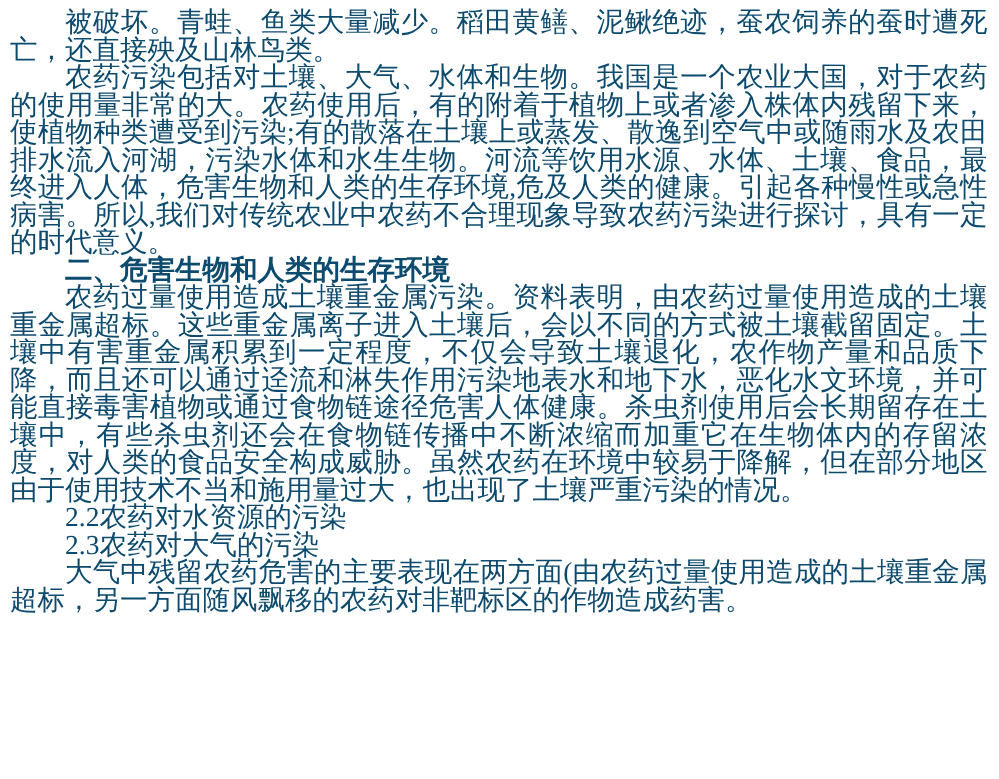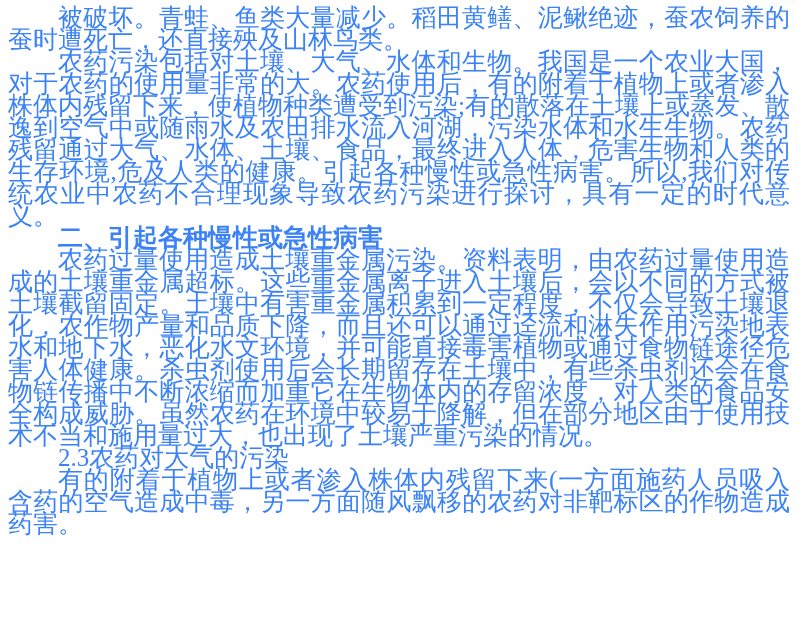--- a/index.html
+++ b/index.html
@@ -11,39 +11,40 @@
       width: 799px;
       height: 623px;
       overflow: hidden;
     }
     .doc-page {
       box-sizing: border-box;
       width: 799px;
       height: 607px;
       padding: 7px 9px 0 8px;
       background: #ffffff;
-      color: #3b82f6;
+      color: #0c4a6e;
       font-family: "Liberation Serif", "DejaVu Serif", serif;
-      font-size: 25px;
+      font-size: 22px;
       line-height: 22px;
       text-align: justify;
     }
     .doc-page p {
       margin: 0;
       padding: 0;
       text-indent: 2em;
       word-break: break-all;
     }
     .doc-page p.section-heading {
       font-weight: bold;
     }
   </style>
 </head>
 <body>
 
 <div class="doc-page">
   <p class="body-paragraph">被破坏。青蛙、鱼类大量减少。稻田黄鳝、泥鳅绝迹，蚕农饲养的蚕时遭死亡，还直接殃及山林鸟类。</p>
-  <p class="body-paragraph">农药污染包括对土壤、大气、水体和生物。我国是一个农业大国，对于农药的使用量非常的大。农药使用后，有的附着于植物上或者渗入株体内残留下来，使植物种类遭受到污染;有的散落在土壤上或蒸发、散逸到空气中或随雨水及农田排水流入河湖，污染水体和水生生物。农药残留通过大气、水体、土壤、食品，最终进入人体，危害生物和人类的生存环境,危及人类的健康。引起各种慢性或急性病害。所以,我们对传统农业中农药不合理现象导致农药污染进行探讨，具有一定的时代意义。</p>
-  <p class="section-heading">二、引起各种慢性或急性病害</p>
+  <p class="body-paragraph">农药污染包括对土壤、大气、水体和生物。我国是一个农业大国，对于农药的使用量非常的大。农药使用后，有的附着于植物上或者渗入株体内残留下来，使植物种类遭受到污染;有的散落在土壤上或蒸发、散逸到空气中或随雨水及农田排水流入河湖，污染水体和水生生物。河流等饮用水源、水体、土壤、食品，最终进入人体，危害生物和人类的生存环境,危及人类的健康。引起各种慢性或急性病害。所以,我们对传统农业中农药不合理现象导致农药污染进行探讨，具有一定的时代意义。</p>
+  <p class="section-heading">二、危害生物和人类的生存环境</p>
   <p class="body-paragraph">农药过量使用造成土壤重金属污染。资料表明，由农药过量使用造成的土壤重金属超标。这些重金属离子进入土壤后，会以不同的方式被土壤截留固定。土壤中有害重金属积累到一定程度，不仅会导致土壤退化，农作物产量和品质下降，而且还可以通过迳流和淋失作用污染地表水和地下水，恶化水文环境，并可能直接毒害植物或通过食物链途径危害人体健康。杀虫剂使用后会长期留存在土壤中，有些杀虫剂还会在食物链传播中不断浓缩而加重它在生物体内的存留浓度，对人类的食品安全构成威胁。虽然农药在环境中较易于降解，但在部分地区由于使用技术不当和施用量过大，也出现了土壤严重污染的情况。</p>
+  <p class="subsection-heading">2.2农药对水资源的污染</p>
   <p class="subsection-heading">2.3农药对大气的污染</p>
-  <p class="body-paragraph">有的附着于植物上或者渗入株体内残留下来(一方面施药人员吸入含药的空气造成中毒，另一方面随风飘移的农药对非靶标区的作物造成药害。</p>
+  <p class="body-paragraph">大气中残留农药危害的主要表现在两方面(由农药过量使用造成的土壤重金属超标，另一方面随风飘移的农药对非靶标区的作物造成药害。</p>
 </div>
 
 </body></html>

